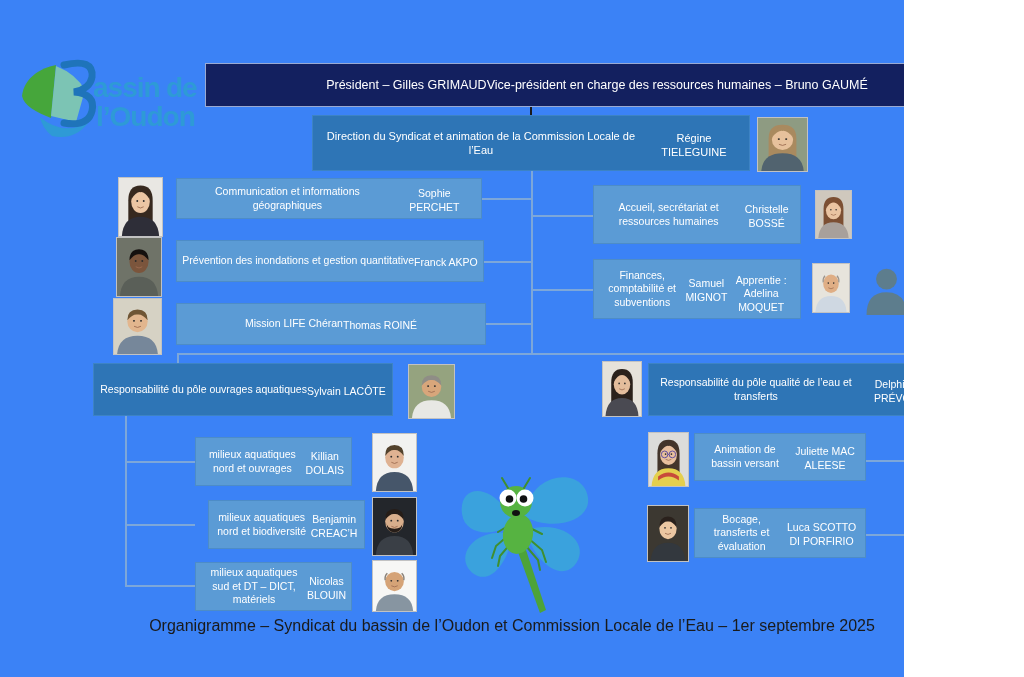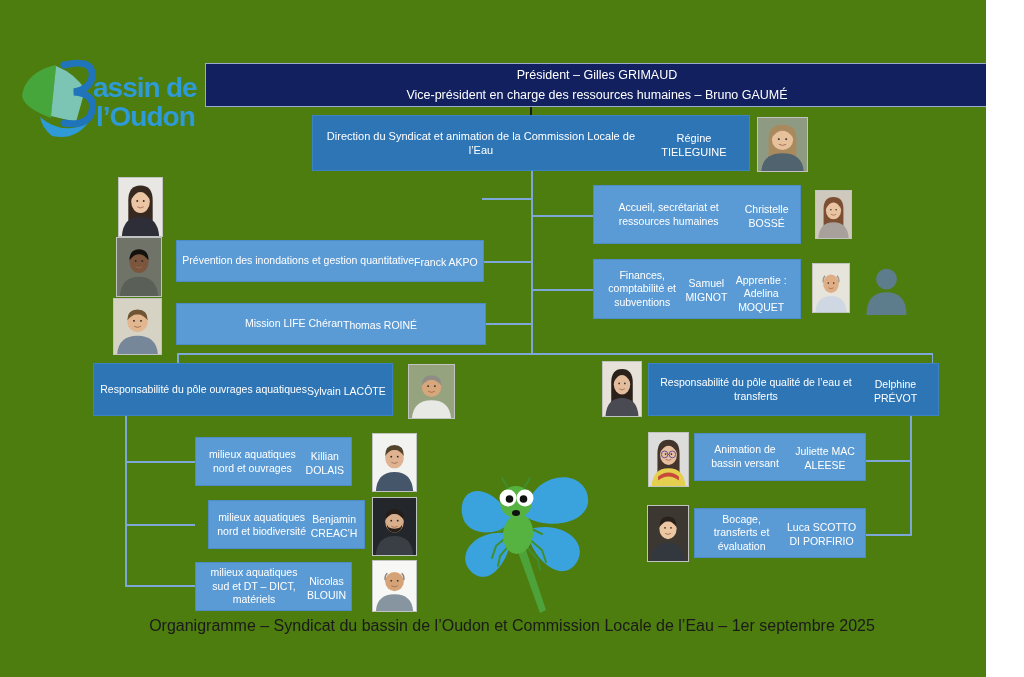--- a/index.html
+++ b/index.html
@@ -1,21 +1,21 @@
 <!DOCTYPE html>
 <html style="--banner: #13205f; --box_primary: #2e75b6; --box_secondary: #5b9bd5; --connector: #7da7d9; --stem: #1a1a1a; --logo_blue: #2e9ad6; --logo_blue_dark: #1f74ba; --logo_green: #46a63b; --logo_teal: #7cc4b4; --wing_blue: #3aa2dd; --body_green: #56b341; --silhouette: #5d7d8d;"><head>
 <meta charset="utf-8">
 <style>
   *{margin:0;padding:0;box-sizing:border-box}
   html,body{width:1024px;height:677px;background:#fff;font-family:"Liberation Sans",sans-serif}
-  .canvas{position:relative;width:986px;height:677px;overflow:hidden;background:#4d7c0f}
+  .canvas{position:relative;width:904px;height:677px;overflow:hidden;background:#3b82f6}
 
   .banner{position:absolute;left:205px;top:63px;width:784px;height:44px;
     background:var(--banner,#13205f);border:1.5px solid #9aaad2;color:#fff;
-    display:flex;flex-direction:column;justify-content:center;align-items:center;
+    display:flex;flex-direction:row;justify-content:center;align-items:center;
     font-size:12.5px;line-height:1.6;text-align:center}
 
   .box{position:absolute;display:flex;flex-direction:row;align-items:center;justify-content:center;
     text-align:center;color:#fff;padding:1px 5px}
   .primary{background:var(--box_primary,#2e75b6);border:1px solid #3d83c4}
   .secondary{background:var(--box_secondary,#5b9bd5);border:1px solid #4d8cc7}
   .role,.pname,.extra{font-size:10.5px;line-height:1.3}
   .pname{margin-top:4px}
   .extra{margin-top:10px}
   .dir-font .role,.dir-font .pname{font-size:11px}
@@ -81,20 +81,24 @@
         <path d="M13 78 L13 30 Q13 10 30 10 Q47 10 47 30 L47 78 Z" fill="#a98a5f"></path>
         <path d="M4 78 Q6 52 30 52 Q54 52 56 78 Z" fill="#51636f"></path>
         <ellipse cx="30" cy="32" rx="13" ry="15" fill="#e7c19c"></ellipse>
         <path d="M17 29 Q18 13 30 13 Q42 13 43 29 Q36 18 30 19 Q24 18 17 29 Z" fill="#a98a5f"></path>
         <circle cx="25.5" cy="31" r="1.3" fill="#2c2c2c"></circle>
         <circle cx="34.5" cy="31" r="1.3" fill="#2c2c2c"></circle>
         <path d="M26 39 Q30 42 34 39" stroke="#9c6b50" stroke-width="1.2" fill="none" stroke-linecap="round"></path>
       </svg>
     </div>
 
+  <div class="box secondary" style="left:176px;top:178px;width:306px;height:41px">
+    <div class="role">Communication et informations géographiques</div>
+    <div class="pname">Sophie PERCHET</div>
+  </div>
   <div class="photo" style="left:118px;top:177px;width:45px;height:60px">
       <svg viewBox="0 0 60 78" preserveAspectRatio="none">
         <rect width="60" height="78" fill="#e9e7e3"></rect>
         <path d="M13 78 L13 30 Q13 10 30 10 Q47 10 47 30 L47 78 Z" fill="#37291f"></path>
         <path d="M4 78 Q6 52 30 52 Q54 52 56 78 Z" fill="#2e2e38"></path>
         <ellipse cx="30" cy="32" rx="13" ry="15" fill="#ecc6a4"></ellipse>
         <path d="M17 29 Q18 13 30 13 Q42 13 43 29 Q36 18 30 19 Q24 18 17 29 Z" fill="#37291f"></path>
         <circle cx="25.5" cy="31" r="1.3" fill="#2c2c2c"></circle>
         <circle cx="34.5" cy="31" r="1.3" fill="#2c2c2c"></circle>
         <path d="M26 39 Q30 42 34 39" stroke="#9c6b50" stroke-width="1.2" fill="none" stroke-linecap="round"></path>

